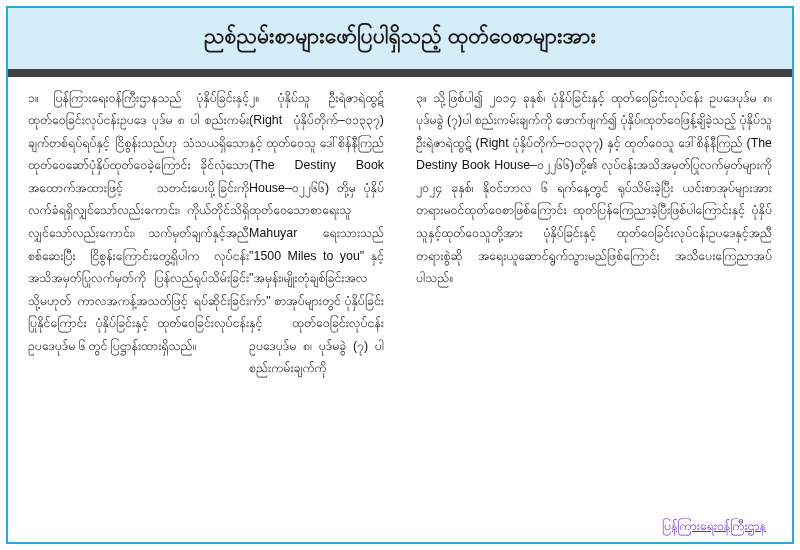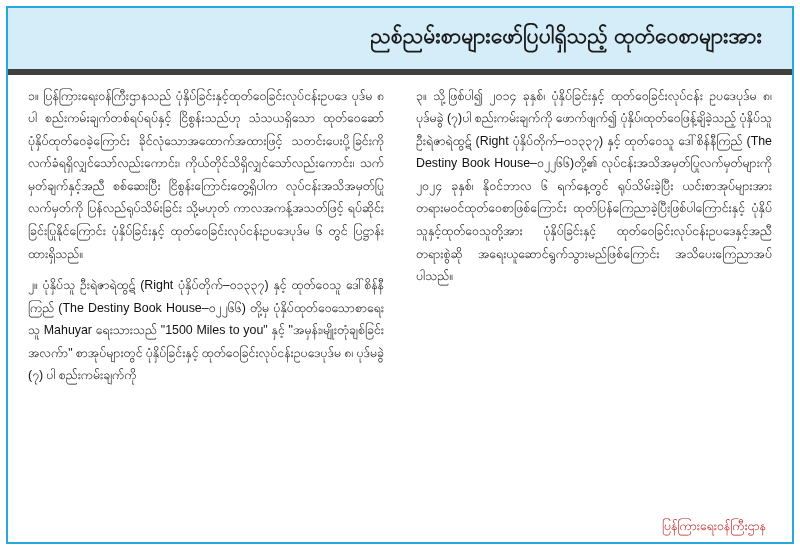--- a/index.html
+++ b/index.html
@@ -27,23 +27,23 @@
     height: 100%;
     box-sizing: border-box;
     border: 2px solid #29a8df;
     background: #ffffff;
     display: flex;
     flex-direction: column;
   }
   .headline {
     box-sizing: border-box;
     background: #d4edf8;
-    border-bottom: 6px solid #404040;
+    border-bottom: 8px solid #404040;
     padding: 12px 30px 16px 30px;
-    text-align: right;
+    text-align: center;
     color: #1a1a1a;
   }
   .headline-line {
     font-size: 21px;
     font-weight: bold;
     line-height: 1.55;
     letter-spacing: 0.2px;
     white-space: nowrap;
   }
   .headline-line.second {
@@ -56,41 +56,41 @@
     display: flex;
     flex-direction: row;
     gap: 0px;
     position: relative;
   }
   .col {
     box-sizing: border-box;
     width: 50%;
     padding: 0 12px;
     display: flex;
-    flex-direction: column;
   }
   .col.left { padding-left: 6px; padding-right: 16px; }
   .col.right { padding-left: 16px; padding-right: 6px; }
   .para {
     font-size: 12.4px;
     line-height: 1.82;
     color: #111111;
     text-align: justify;
     text-justify: inter-word;
     margin: 0 0 9px 0;
     word-spacing: -0.3px;
   }
   .para:last-child { margin-bottom: 0; }
   .signature {
     position: absolute;
     right: 26px;
     bottom: 6px;
     font-size: 12.4px;
     font-weight: normal;
-    color: #b91c1c;
+    color: #6d28d9;
+    text-decoration: underline;
   }
 </style>
 </head>
 <body>
 
 <div class="page">
   <div class="frame">
 
     <div class="headline">
       <div class="headline-line">ညစ်ညမ်းစာများဖော်ပြပါရှိသည့် ထုတ်ဝေစာများအား</div>

